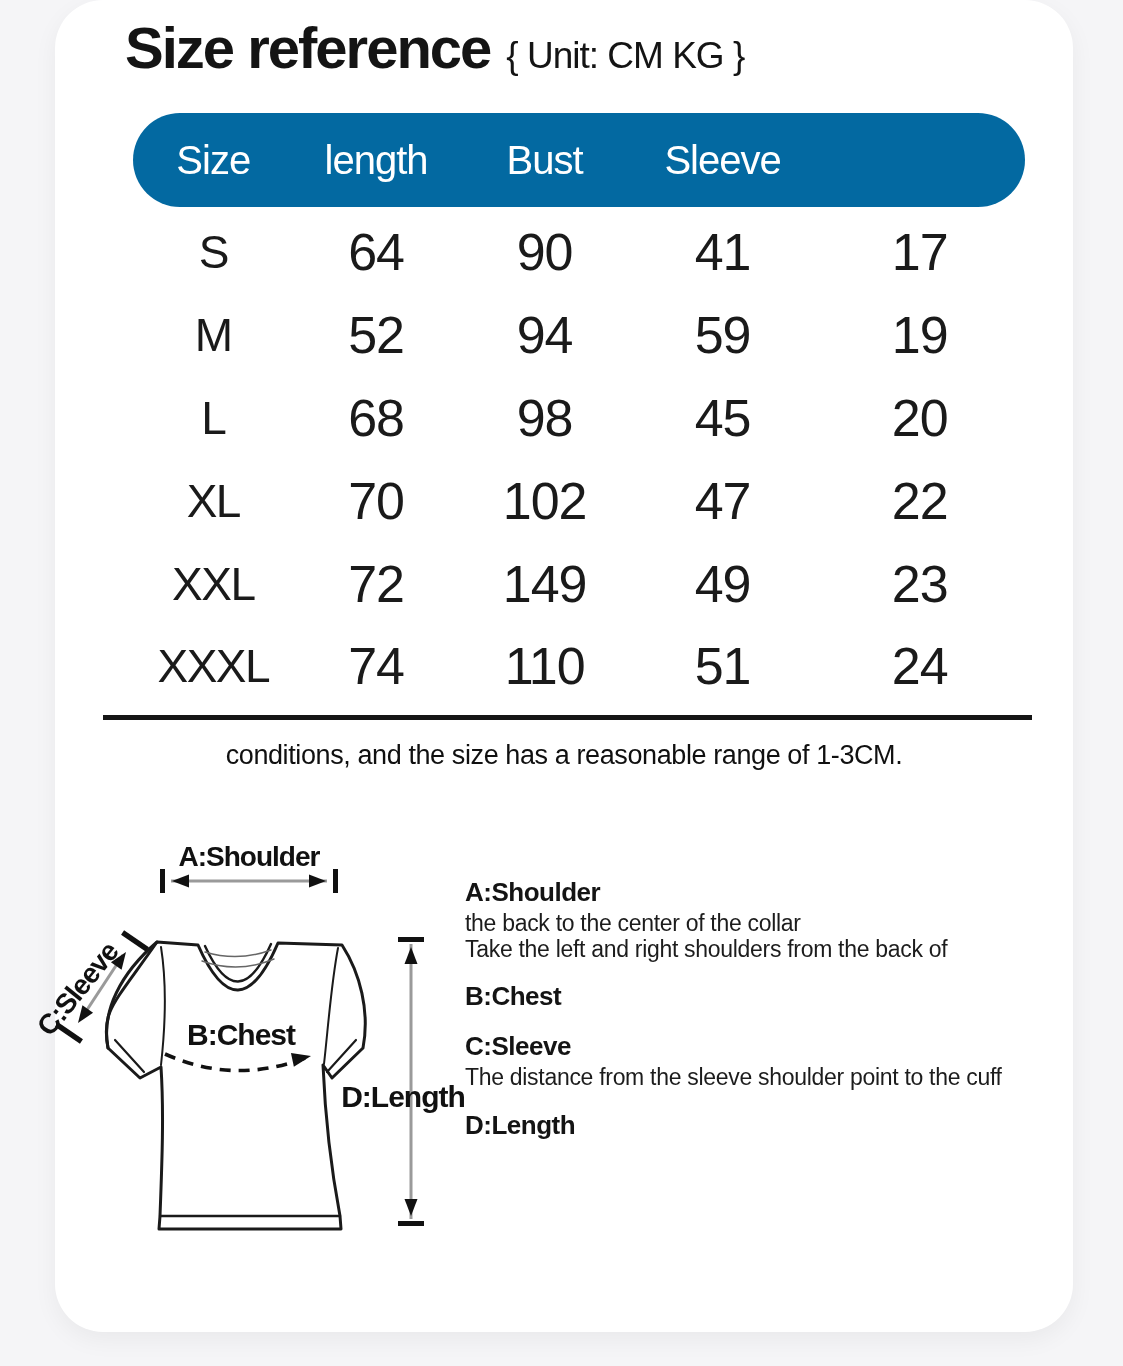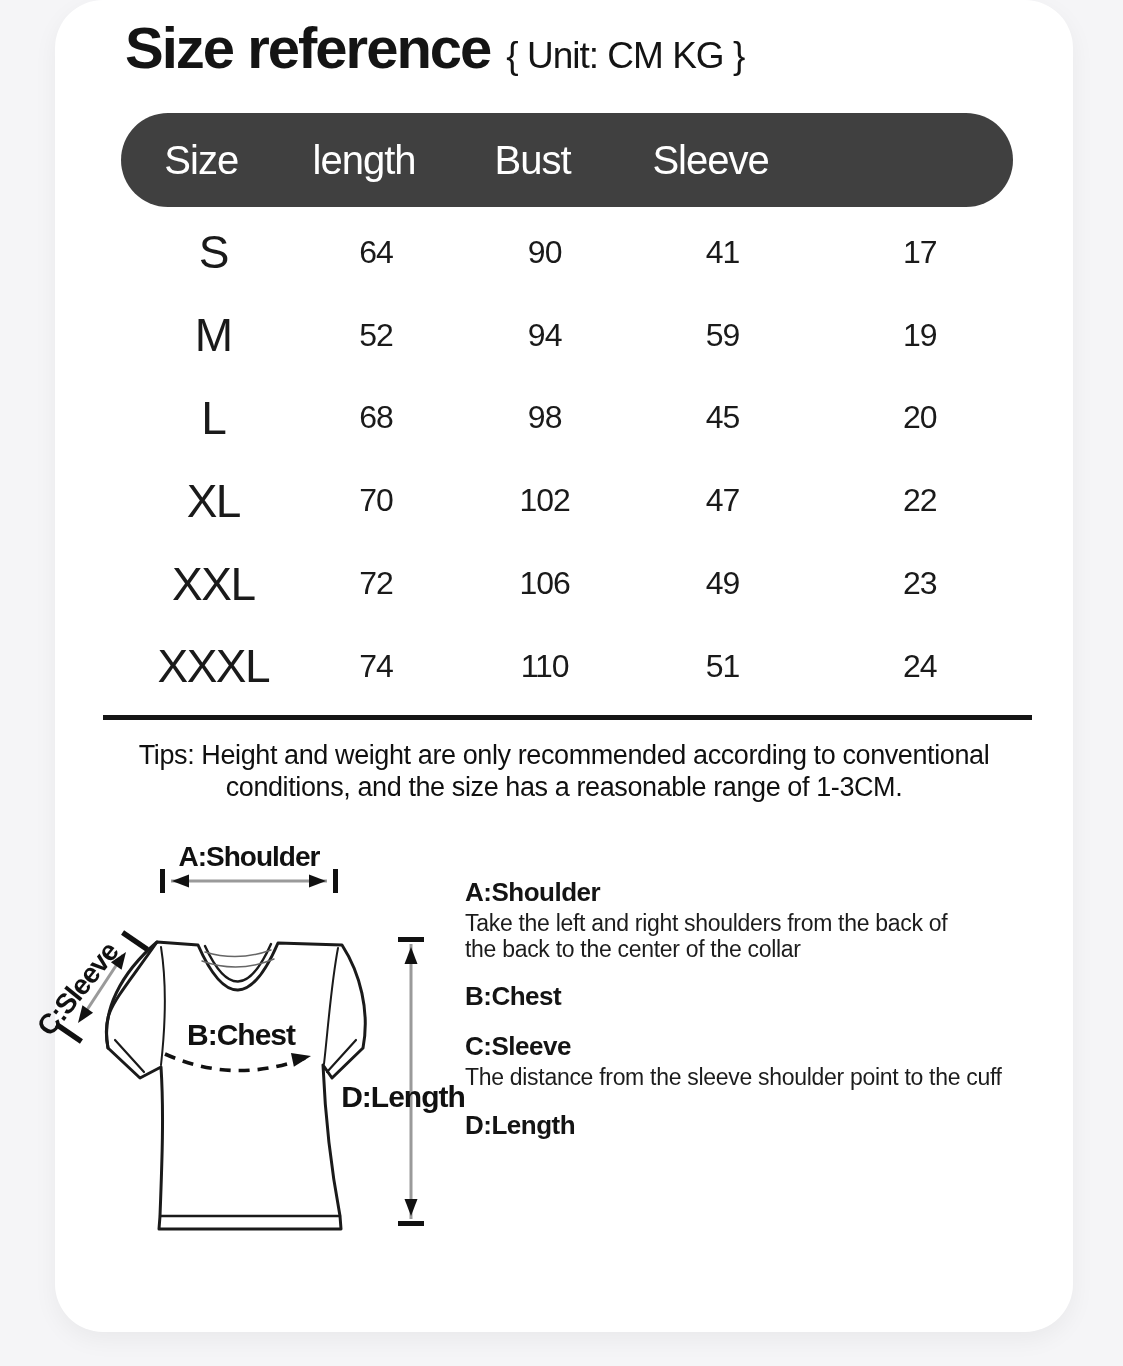--- a/index.html
+++ b/index.html
@@ -11,32 +11,32 @@
   }
   .card{
     position:absolute;left:55px;top:0;width:1018px;height:1332px;
     background:#ffffff;border-radius:48px;
     box-shadow:0 8px 24px rgba(0,0,0,.05);
   }
   .title-row{position:absolute;left:70px;top:14px;white-space:nowrap;}
   .title-main{font-size:58px;font-weight:bold;letter-spacing:-2px;}
   .title-unit{font-size:37px;font-weight:normal;letter-spacing:-1px;margin-left:16px;}
   .header-pill{
-    position:absolute;left:66px;top:113px;width:892px;height:94px;
-    background:#404040;border-radius:47px;
+    position:absolute;left:78px;top:113px;width:892px;height:94px;
+    background:#0369a1;border-radius:47px;
     display:grid;grid-template-columns:18% 18.5% 19.3% 20.6% 23.6%;
     align-items:center;justify-items:center;
   }
   .th{color:#ffffff;font-size:40px;font-weight:normal;letter-spacing:-1px;}
   .table-body{position:absolute;left:78px;top:211px;width:892px;}
   .tr{
     display:grid;grid-template-columns:18% 18.5% 19.3% 20.6% 23.6%;
     height:82.8px;align-items:center;justify-items:center;
   }
-  .td{font-size:32px;letter-spacing:-1px;color:#1a1a1a;}
+  .td{font-size:52px;letter-spacing:-1px;color:#1a1a1a;}
   .size-label{font-size:46px;letter-spacing:-1.5px;}
   .divider{position:absolute;left:48px;top:715px;width:929px;height:5px;background:#151515;}
   .tips{
     position:absolute;left:0;top:739px;width:100%;text-align:center;
     font-size:27px;line-height:32px;letter-spacing:-0.4px;color:#101010;
   }
   .tips div{white-space:nowrap;}
   .diagram-svg{position:absolute;left:-30px;top:833px;}
   .notes{position:absolute;left:410px;top:877px;width:640px;}
   .m-section + .m-section{margin-top:19px;}
@@ -86,37 +86,36 @@
         <div class="tr">
           <div class="td size-label">XL</div>
           <div class="td">70</div>
           <div class="td">102</div>
           <div class="td">47</div>
           <div class="td">22</div>
         </div>
         <div class="tr">
           <div class="td size-label">XXL</div>
           <div class="td">72</div>
-          <div class="td">106</div>
+          <div class="td">149</div>
           <div class="td">49</div>
           <div class="td">23</div>
         </div>
         <div class="tr">
           <div class="td size-label">XXXL</div>
           <div class="td">74</div>
           <div class="td">110</div>
           <div class="td">51</div>
           <div class="td">24</div>
         </div>
       </div>
 
     <div class="divider"></div>
 
     <div class="tips">
-      <div>Tips: Height and weight are only recommended according to conventional</div>
       <div>conditions, and the size has a reasonable range of 1-3CM.</div>
     </div>
 
     <svg class="diagram-svg" width="460" height="437" viewBox="0 0 460 437">
 
       <g>
         <text class="sv-label" x="224" y="33" font-size="28" text-anchor="middle" letter-spacing="-1">A:Shoulder</text>
         <rect x="135" y="36" width="5" height="24" fill="#111"></rect>
         <rect x="308" y="36" width="5" height="24" fill="#111"></rect>
         <line x1="146" y1="48" x2="302" y2="48" stroke="#9a9a9a" stroke-width="3"></line>
@@ -180,22 +179,22 @@
         <g transform="translate(386,383) rotate(90)">
             <polygon points="0,0 -17,-6.5 -17,6.5" fill="#111"></polygon>
           </g>
         <text class="sv-label" x="378" y="274" font-size="30" text-anchor="middle" letter-spacing="-1">D:Length</text>
       </g>
     </svg>
 
     <div class="notes">
         <div class="m-section">
           <div class="m-heading">A:Shoulder</div>
+          <div class="m-line">the back to the center of the collar</div>
           <div class="m-line">Take the left and right shoulders from the back of</div>
-          <div class="m-line">the back to the center of the collar</div>
         </div>
         <div class="m-section">
           <div class="m-heading">B:Chest</div>
         </div>
         <div class="m-section">
           <div class="m-heading">C:Sleeve</div>
           <div class="m-line">The distance from the sleeve shoulder point to the cuff</div>
         </div>
         <div class="m-section">
           <div class="m-heading">D:Length</div>

